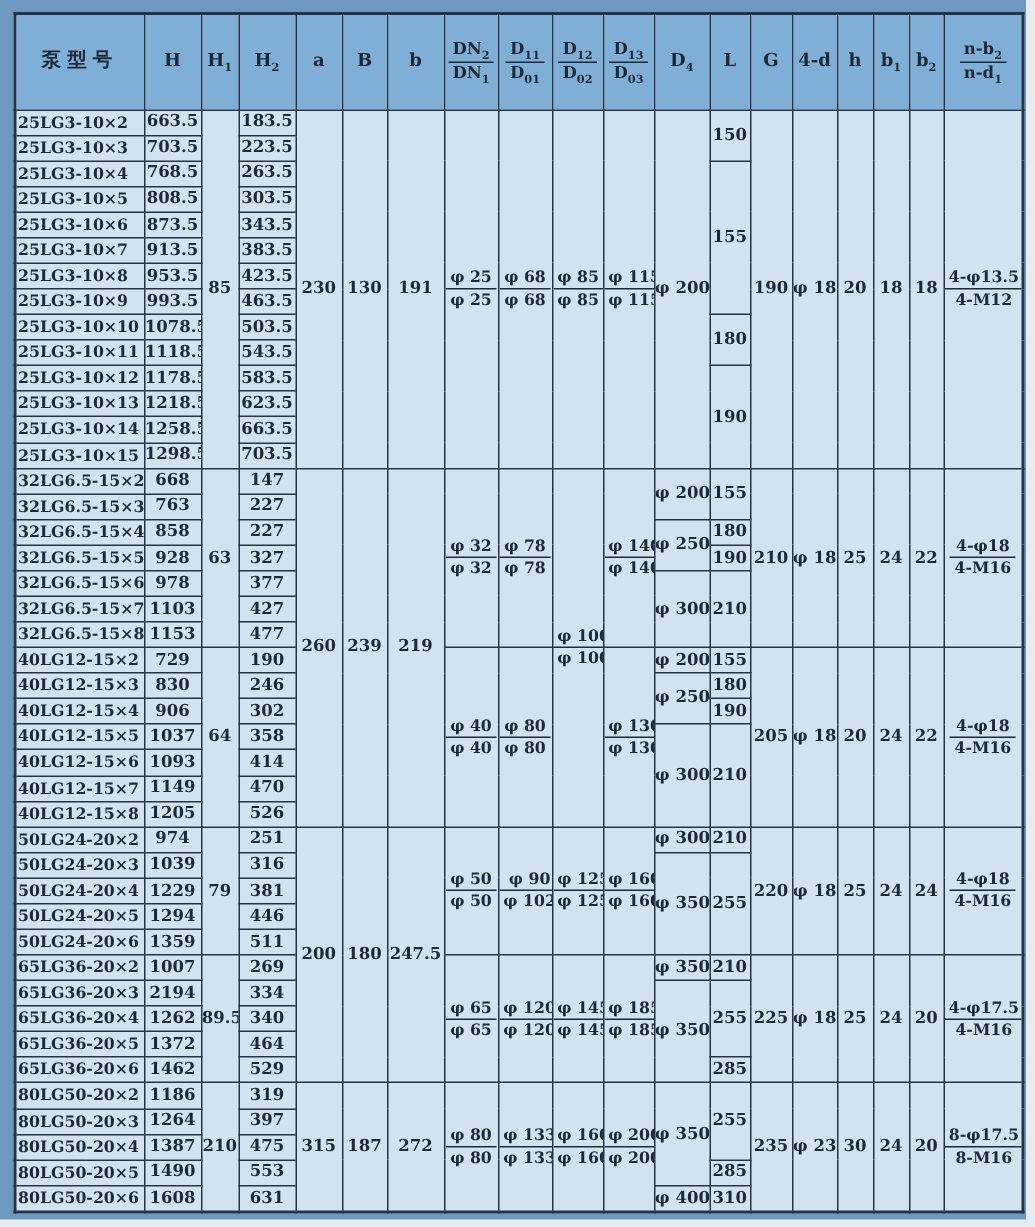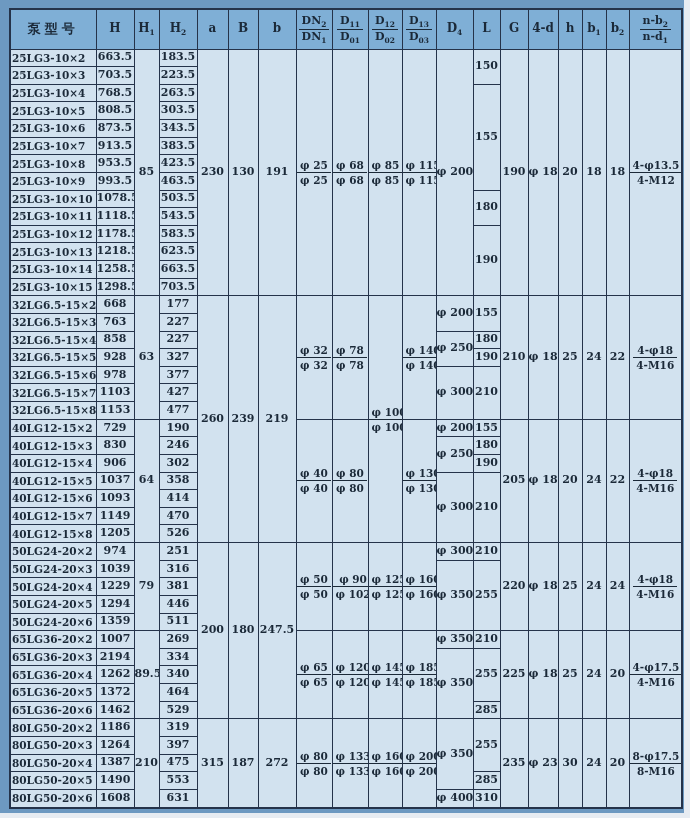--- a/index.html
+++ b/index.html
@@ -21,21 +21,21 @@
   }
   th,td{
     border:1px solid var(--border);
     color:var(--text);
     font-weight:bold;
     text-align:center; vertical-align:middle;
     font-size:11px; line-height:1.15;
     white-space:nowrap; overflow:hidden;
     padding:0;
   }
-  thead tr{height:40px;border-radius:12px;}
+  thead tr{height:64px;border-radius:12px;}
   th{background:var(--header-bg); font-size:12px;}
   [data-name="col-header-model"]{letter-spacing:4px; font-size:13px;}
   td.model-cell{text-align:left; padding-left:1px; font-size:10.5px;}
   sub{font-size:7.5px; line-height:0;}
   .frac{display:inline-block; vertical-align:middle; font-size:10.5px;}
   .frac .ftop{display:block; border-bottom:1px solid var(--text); padding:0 3px 1px 3px;}
   .frac .fbot{display:block; padding:1px 3px 0 3px;}
   th .frac{font-size:11px;}
 </style>
 </head>
@@ -174,21 +174,21 @@
         </tr>
         <tr data-name="table-row">
           <td data-name="cell-model" class="model-cell"><span data-name="cell-value">25LG3-10×15</span></td>
           <td data-name="cell-H"><span data-name="cell-value">1298.5</span></td>
           <td data-name="cell-H2"><span data-name="cell-value">703.5</span></td>
         </tr>
         <tr data-name="table-row">
           <td data-name="cell-model" class="model-cell"><span data-name="cell-value">32LG6.5-15×2</span></td>
           <td data-name="cell-H"><span data-name="cell-value">668</span></td>
           <td data-name="cell-H1" rowspan="7"><span data-name="cell-value">63</span></td>
-          <td data-name="cell-H2"><span data-name="cell-value">177</span></td>
+          <td data-name="cell-H2"><span data-name="cell-value">147</span></td>
           <td data-name="cell-a" rowspan="14"><span data-name="cell-value">260</span></td>
           <td data-name="cell-B" rowspan="14"><span data-name="cell-value">239</span></td>
           <td data-name="cell-b" rowspan="14"><span data-name="cell-value">219</span></td>
           <td data-name="cell-DN" rowspan="7"><span class="frac" data-name="stacked-value"><span class="ftop" data-name="cell-value-top">φ 32</span><span class="fbot" data-name="cell-value-bottom">φ 32</span></span></td>
           <td data-name="cell-D11" rowspan="7"><span class="frac" data-name="stacked-value"><span class="ftop" data-name="cell-value-top">φ 78</span><span class="fbot" data-name="cell-value-bottom">φ 78</span></span></td>
           <td data-name="cell-D12" rowspan="14"><span class="frac" data-name="stacked-value"><span class="ftop" data-name="cell-value-top">φ 100</span><span class="fbot" data-name="cell-value-bottom">φ 100</span></span></td>
           <td data-name="cell-D13" rowspan="7"><span class="frac" data-name="stacked-value"><span class="ftop" data-name="cell-value-top">φ 140</span><span class="fbot" data-name="cell-value-bottom">φ 140</span></span></td>
           <td data-name="cell-D4" rowspan="2"><span data-name="cell-value">φ 200</span></td>
           <td data-name="cell-L" rowspan="2"><span data-name="cell-value">155</span></td>
           <td data-name="cell-G" rowspan="7"><span data-name="cell-value">210</span></td>

